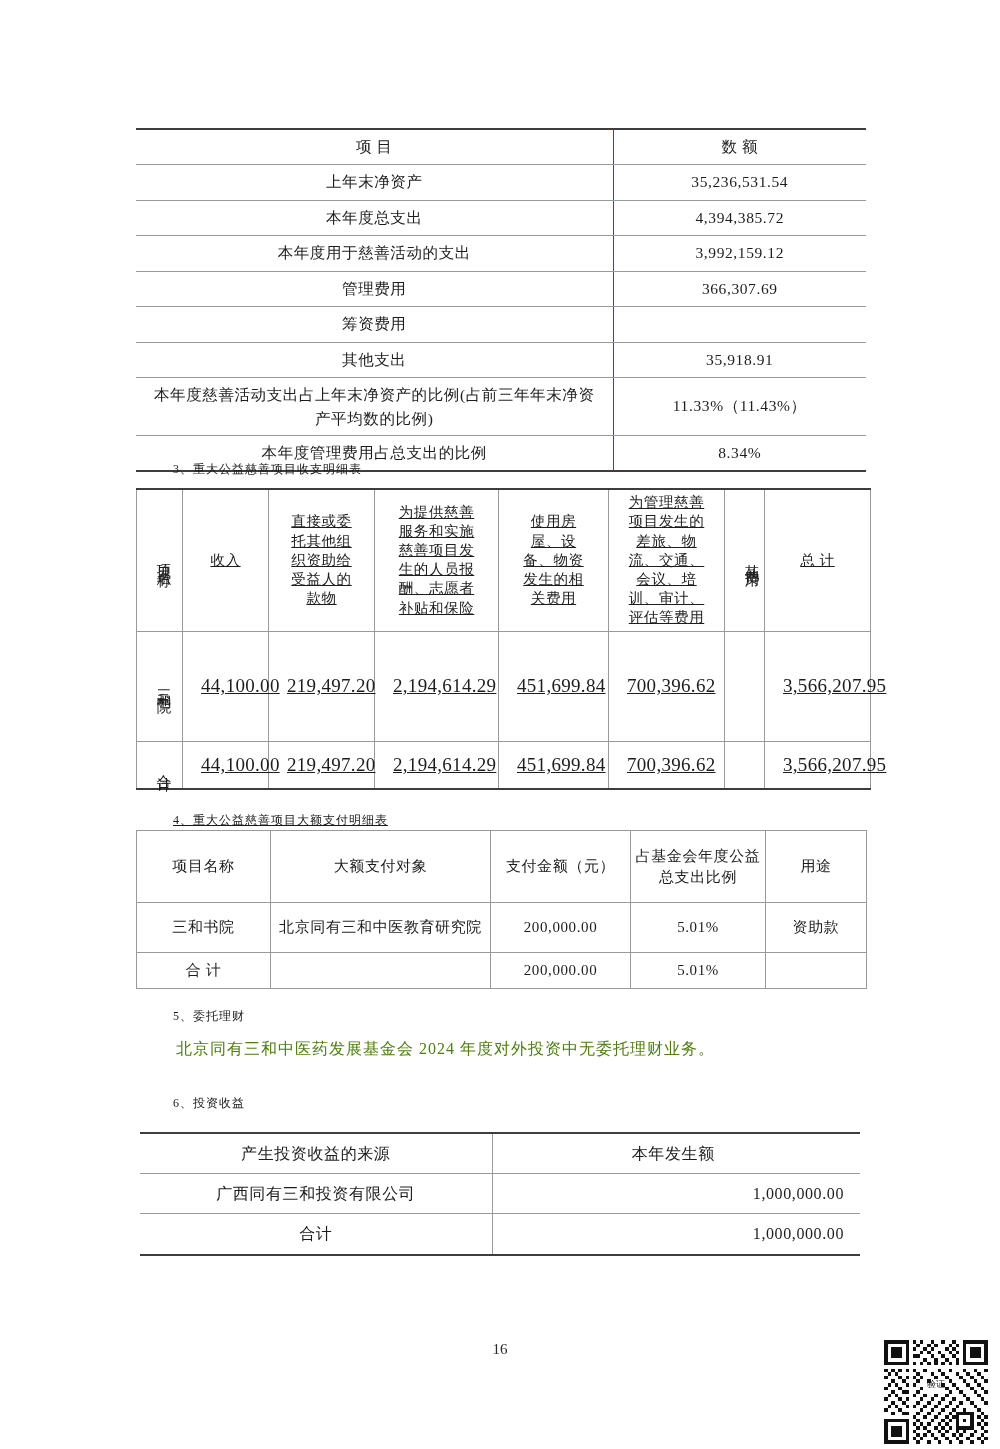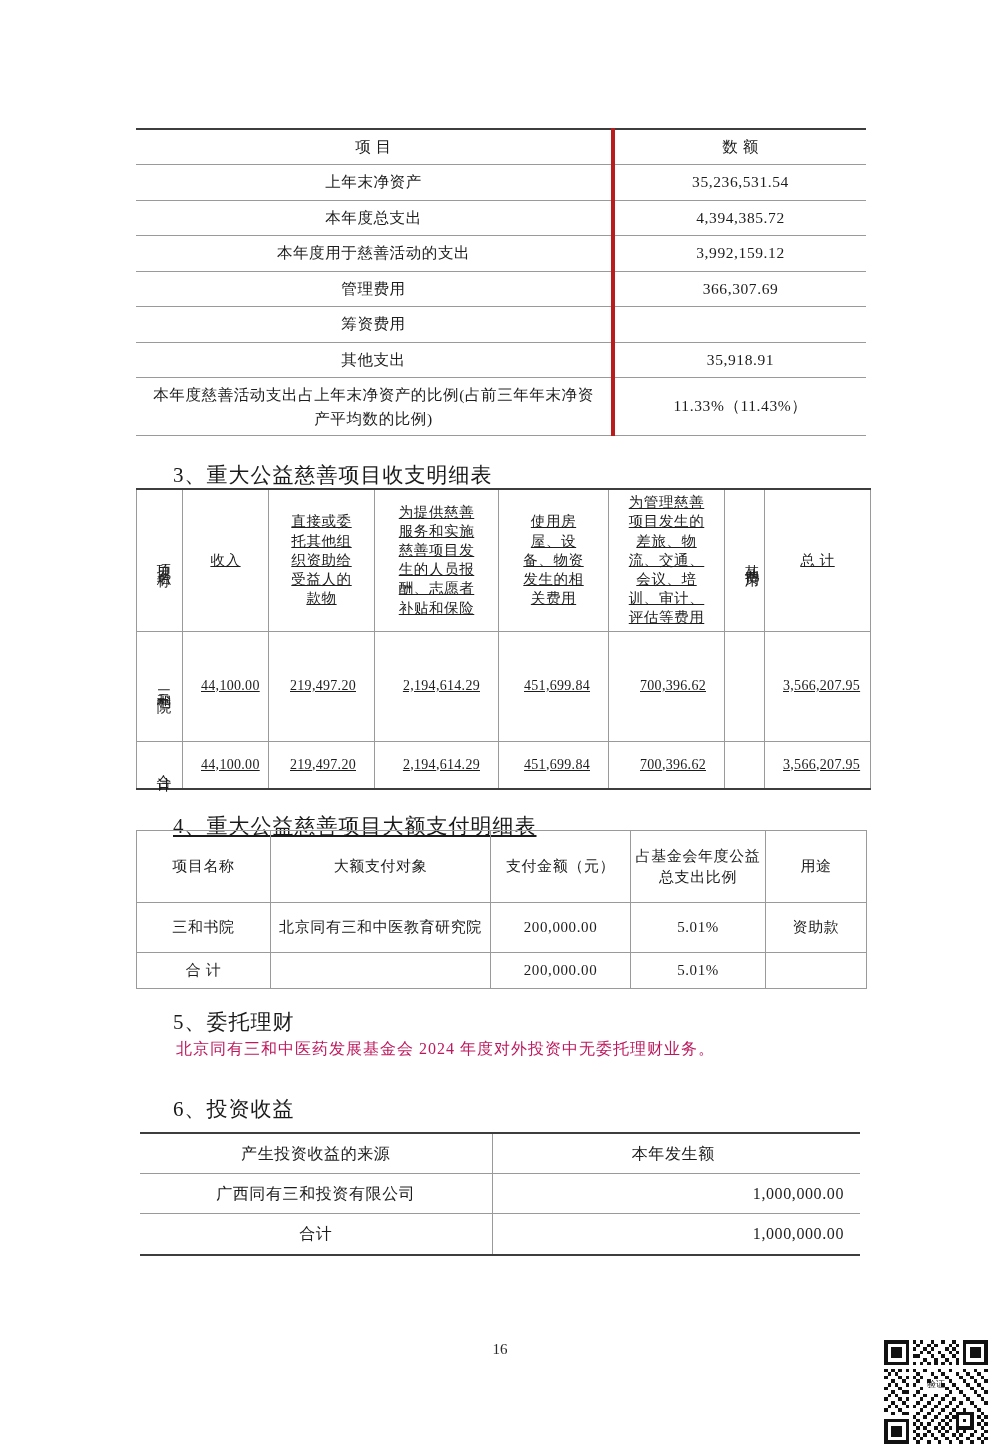--- a/index.html
+++ b/index.html
@@ -45,36 +45,36 @@
 
   
   .tbl1 {
     position: absolute;
     left: 136px; top: 128px;
     width: 730px;
   }
   .tbl1 td { padding: 6px 6px; }
   .tbl1 .c-item { width: 477px; }
   .tbl1 .c-amt  { width: 253px; }
-  .tbl1 .divider { border-left: 4px solid #b91c1c; }
+  .tbl1 .divider { border-left: 1px solid #b91c1c; }
   .tbl1 .two-line { line-height: 1.5; padding: 5px 12px; }
 
   
   .heading {
     position: absolute;
-    font-size: 21px;
+    font-size: 12px;
     letter-spacing: 1px;
     color: #1a1a1a;
     white-space: nowrap;
   }
   .para {
     position: absolute;
     font-size: 16px;
     letter-spacing: 1px;
-    color: #be185d;
+    color: #4d7c0f;
     white-space: nowrap;
   }
 
   
   .tbl3 {
     position: absolute;
     left: 136px; top: 488px;
     width: 734px;
     font-size: 14.5px;
   }
@@ -83,21 +83,21 @@
     writing-mode: vertical-rl;
     text-orientation: upright;
     letter-spacing: 3px;
     margin: 0 auto;
     display: inline-block;
     line-height: 1.18;
   }
   .tbl3 .grid { border: 1px solid #9a9a9a; }
   .tbl3 .outer-top { border-top: 2.4px solid #3d3d3d; }
   .tbl3 .outer-bot { border-bottom: 2.4px solid #3d3d3d; }
-  .tbl3 .num { font-size: 14px; letter-spacing: 0.3px; text-align: right; }
+  .tbl3 .num { font-size: 19px; letter-spacing: 0.3px; text-align: right; }
 
   
   .tbl4 {
     position: absolute;
     left: 136px; top: 830px;
     width: 730px;
     font-size: 15px;
   }
   .tbl4 td { padding: 5px 4px; line-height: 1.4; }
   .tbl4 .grid { border: 1px solid #9a9a9a; }
@@ -174,20 +174,24 @@
         <td class="hair-bottom">筹资费用</td>
         <td class="hair-bottom divider"></td>
       </tr>
       <tr>
         <td class="hair-bottom">其他支出</td>
         <td class="hair-bottom divider">35,918.91</td>
       </tr>
       <tr>
         <td class="hair-bottom two-line">本年度慈善活动支出占上年末净资产的比例(占前三年年末净资产平均数的比例)</td>
         <td class="hair-bottom divider">11.33%（11.43%）</td>
+      </tr>
+      <tr>
+        <td class="rule-bottom">本年度管理费用占总支出的比例</td>
+        <td class="rule-bottom divider">8.34%</td>
       </tr>
     </tbody>
   </table>
 
   <div class="heading" style="left:173px; top:461px;">3、重大公益慈善项目收支明细表</div>
 
   <table class="tbl3">
     <colgroup>
       <col style="width:46px">
       <col style="width:86px">

